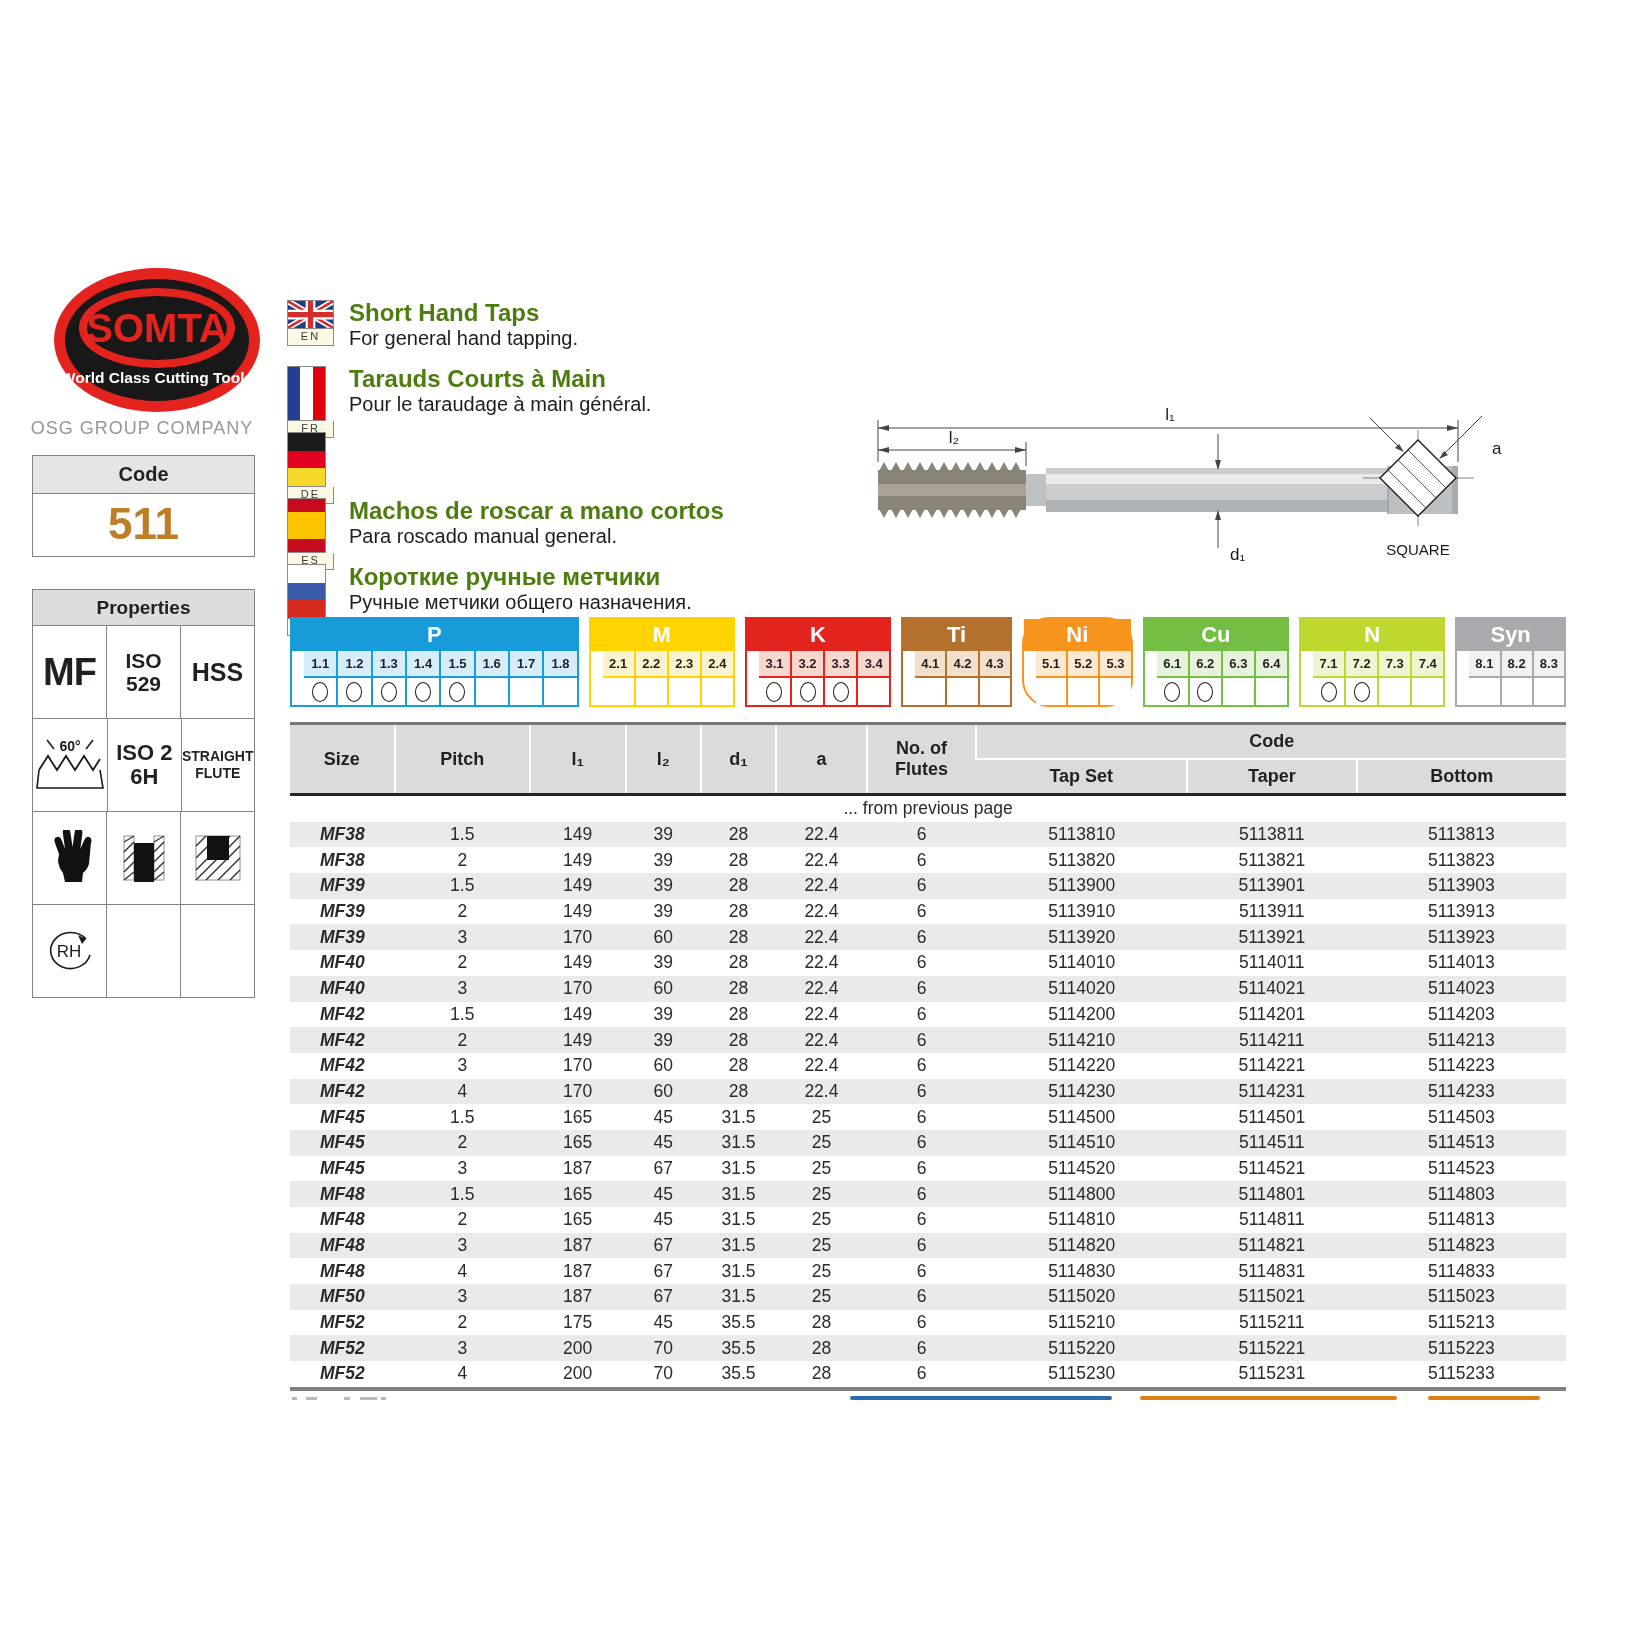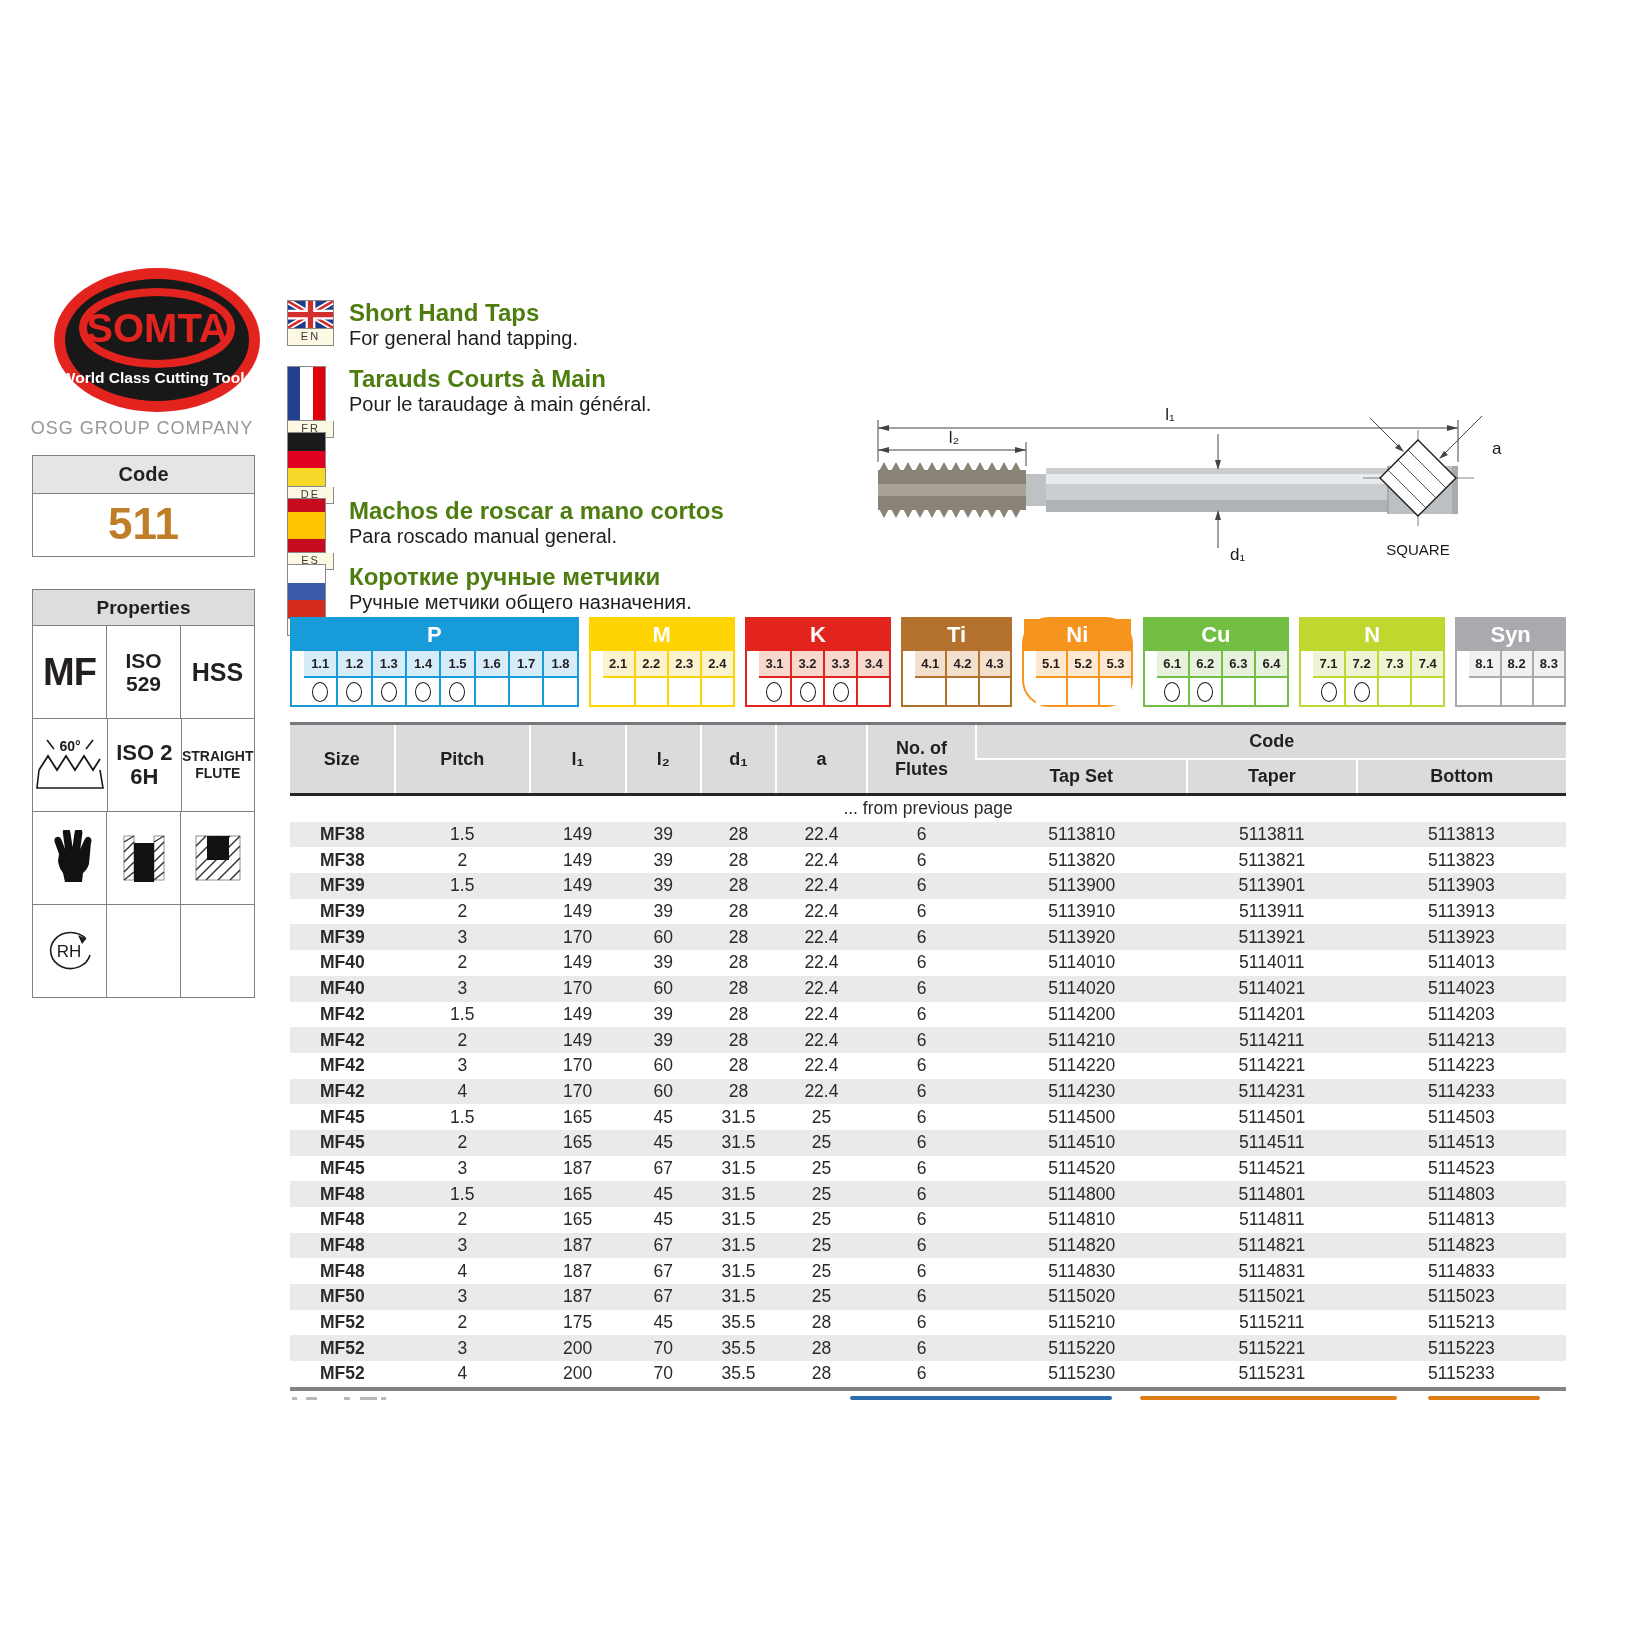--- a/index.html
+++ b/index.html
@@ -65,21 +65,21 @@
   
   #tablewrap{left:290px;top:722px;width:1276px;}
   table.data{border-collapse:collapse;table-layout:fixed;width:100%;
     border-top:3px solid #77787B;border-bottom:4px solid #808285;}
   table.data thead th{background:#DADBDC;font-weight:bold;font-size:18px;padding:0;height:33px;
     border-left:2.5px solid #fff;}
   table.data thead tr th:first-child{border-left:none;}
   table.data thead{border-bottom:3px solid #262626;}
   th.codehead{border-bottom:2.5px solid #fff;}
   table.data td{padding:0;text-align:center;font-size:17.5px;height:25.7px;color:#2a2a2a;}
-  td.size{font-weight:bold;}
+  td.size{font-weight:bold;font-style:italic;}
   tr.shaded{background:#EAEAEA;}
   td.note{text-align:left;font-size:15px;height:26px;color:#1d1d1d;}
 
   
   .frag{position:absolute;top:1397px;height:3px;background:#b9b9b9;}
   .rule{position:absolute;top:1396px;height:3.5px;border-radius:2px;}
 </style>
 </head>
 <body>
 

